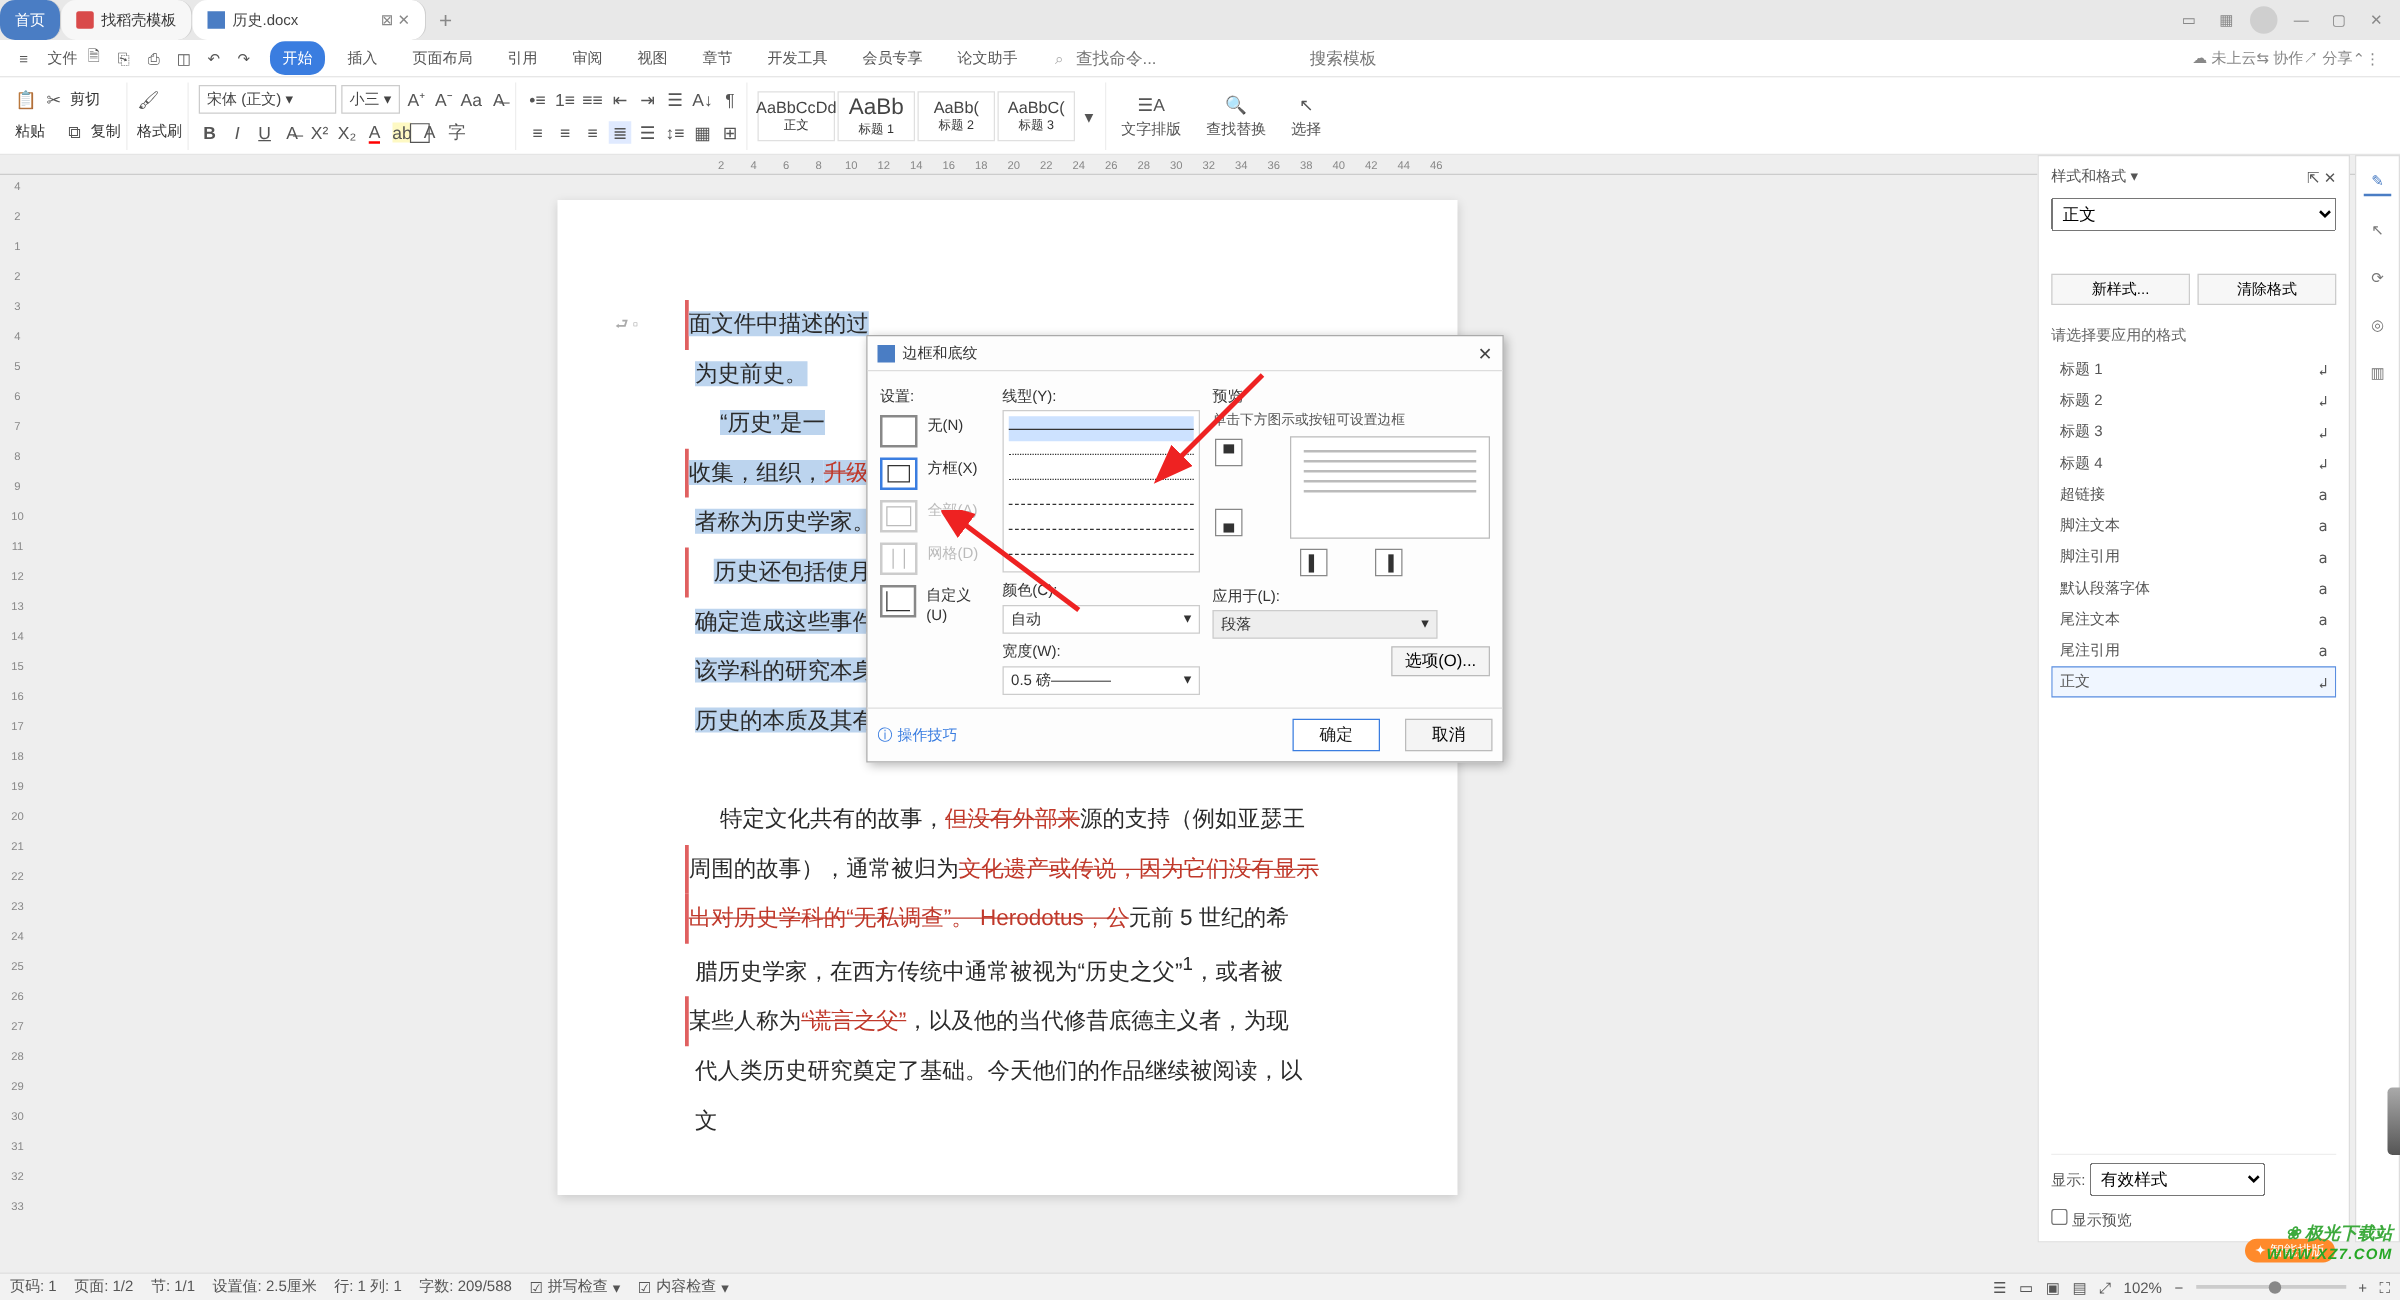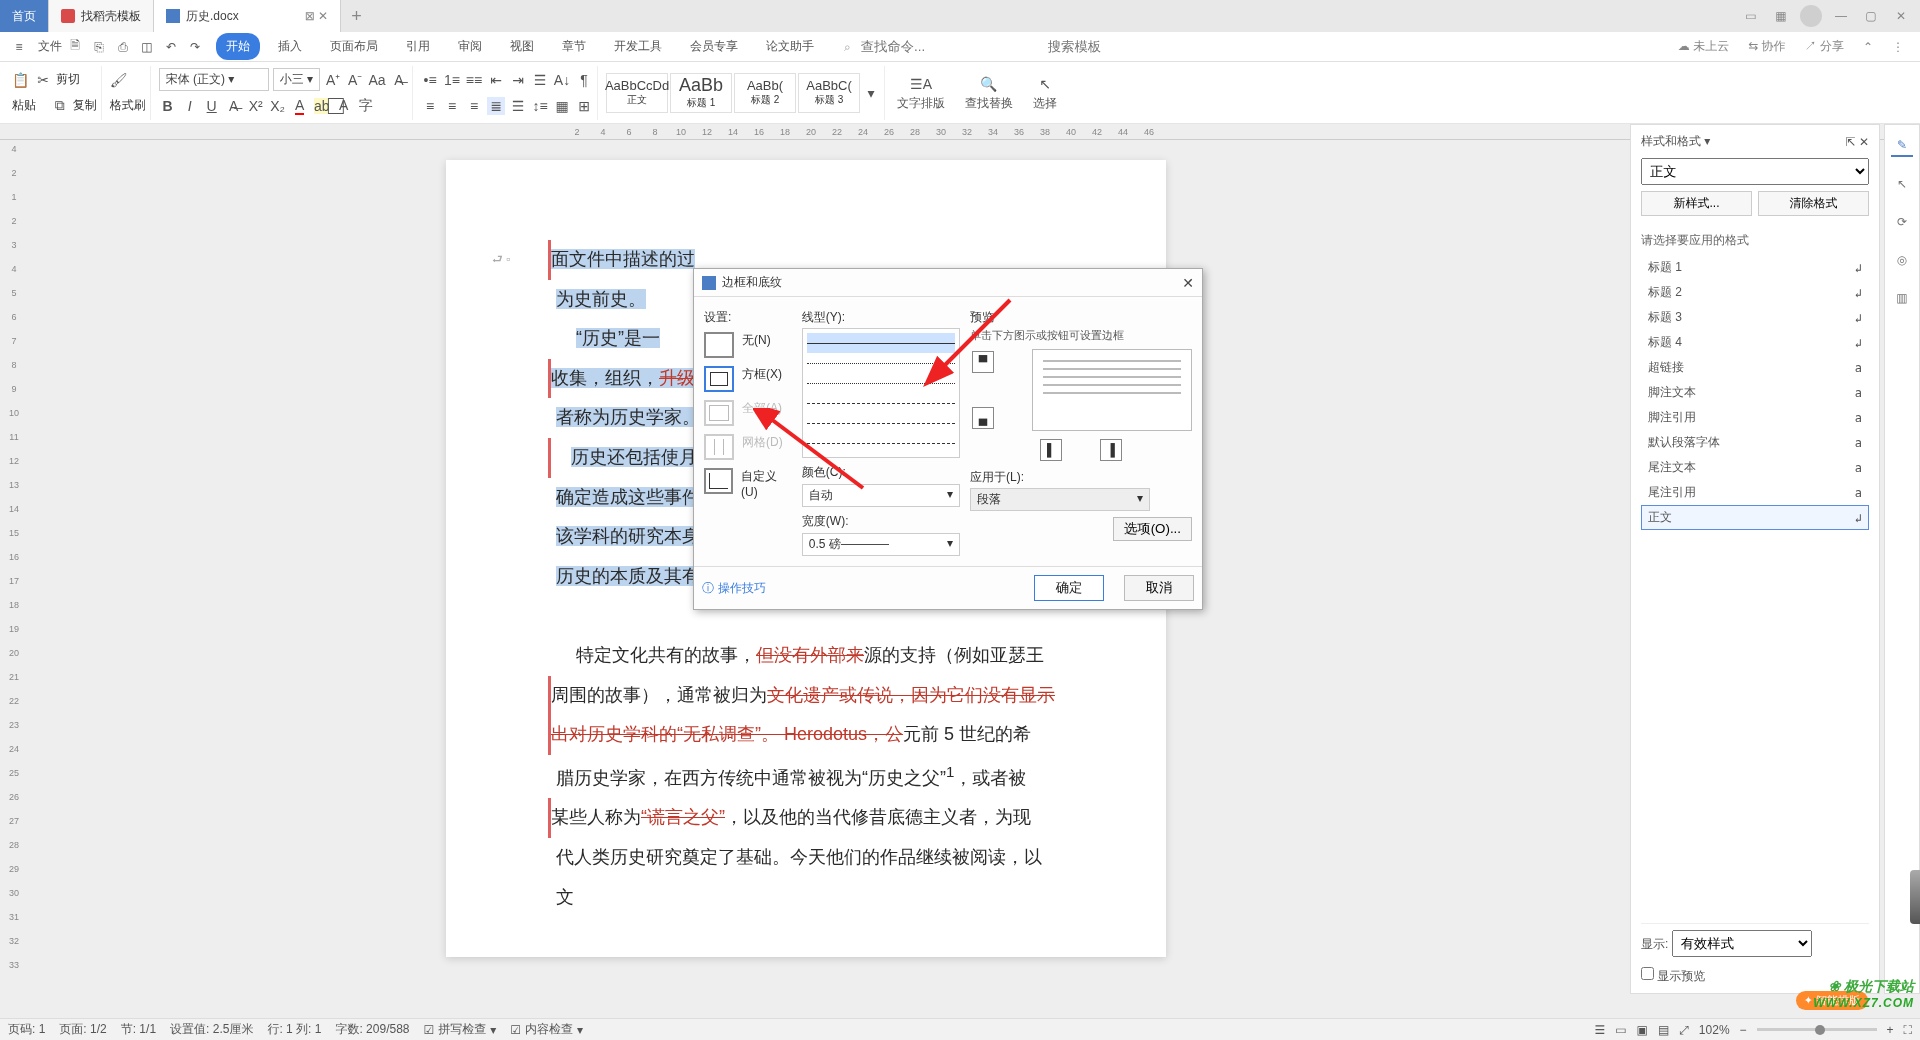--- a/index.html
+++ b/index.html
@@ -1,20 +1,20 @@
 <!DOCTYPE html>
 <html><head>
 <meta charset="utf-8">
 <style>
   * { margin: 0; padding: 0; box-sizing: border-box; font-family: "Microsoft YaHei", "SimSun", sans-serif; }
   body { width: 1920px; height: 1040px; background: #f5f5f5; position: relative; overflow: hidden; font-size: 12px; color: #333; }
   
   
   .title-bar { height: 32px; background: #e8e8e8; display: flex; align-items: stretch; position: relative; }
-  .tab { display: flex; align-items: center; padding: 0 12px; gap: 6px; border-right: 1px solid #d0d0d0; height: 100%; }
+  .tab { display: flex; align-items: center; padding: 0 12px; gap: 6px; border-right: 1px solid #d0d0d0; height: 100%; border-radius: 12px; }
   .tab.home { background: #4a7dc4; color: #fff; }
   .tab.templ { background: #f7f7f7; }
   .tab.templ .t-icon { width: 14px; height: 14px; background: #d94a4a; display: inline-block; border-radius: 2px; }
   .tab.doc { background: #fff; color: #444; }
   .tab.doc .d-icon { width: 14px; height: 14px; background: #4a7dc4; display: inline-block; }
   .tab.doc .t-close { color: #888; margin-left: 60px; cursor: pointer; }
   .tab-add { display: flex; align-items: center; padding: 0 10px; color: #888; font-size: 18px; }
   .winctrl { margin-left: auto; display: flex; align-items: center; gap: 8px; padding-right: 8px; height: 100%; }
   .winctrl span { width: 22px; height: 22px; display: inline-flex; align-items: center; justify-content: center; color: #888; }
   .winctrl span.avatar { width: 22px; height: 22px; background: #cfcfcf; border-radius: 50%; }
@@ -22,21 +22,21 @@
   
   .menu-row { height: 30px; background: #fff; display: flex; align-items: center; border-bottom: 1px solid #e0e0e0; position: relative; }
   .menu-left { display: flex; align-items: center; gap: 2px; padding-left: 8px; }
   .mico { width: 22px; height: 22px; display: inline-flex; align-items: center; justify-content: center; color: #555; }
   .file-menu { margin-left: 6px; color: #555; }
   .menu-tabs { display: flex; gap: 8px; margin-left: 10px; }
   .mtab { padding: 5px 10px; color: #555; }
   .mtab.active { background: #3a7de0; color: #fff; border-radius: 12px; }
   .search-area { margin-left: 20px; display: flex; align-items: center; gap: 10px; color: #aaa; font-size: 12px; }
   .search-area input { border: none; outline: none; background: transparent; }
-  .menu-right { margin-left: auto; display: flex; align-items: center; gap: 19px; padding-right: 16px; color: #888; }
+  .menu-right { margin-left: auto; display: flex; align-items: center; gap: 0; padding-right: 16px; color: #888; }
   
   .toolbar { height: 62px; background: #fff; display: flex; align-items: center; padding-left: 8px; border-bottom: 1px solid #e5e5e5; gap: 4px; position: relative; }
   .tb-group { display: flex; flex-direction: column; gap: 2px; padding: 2px 4px; border-right: 1px solid #eee; height: 54px; }
   .tb-stack { display: flex; gap: 4px; align-items: center; height: 26px; }
   .ico { width: 18px; height: 18px; display: inline-flex; align-items: center; justify-content: center; color: #555; font-size: 14px; }
   .font-combo { border: 1px solid #ccc; padding: 2px 6px; font-size: 12px; color: #444; background: #fff; }
   .style-box { width: 62px; height: 40px; border: 1px solid #e0e0e0; display: flex; flex-direction: column; align-items: center; justify-content: center; font-size: 10px; }
   .style-box .prev { font-size: 13px; color: #444; }
   .style-box.bigger .prev { font-size: 18px; }
   .tb-sidebtn { display:flex; flex-direction:column; align-items:center; font-size:12px; color:#555; padding:0 8px; }
@@ -54,21 +54,21 @@
   .page { width: 720px; background:#fff; margin-left: 418px; margin-top: 20px; box-shadow: 0 2px 8px rgba(0,0,0,0.15); padding: 80px 110px 40px 110px; position: relative; font-family:"SimSun"; font-size: 18px; line-height: 2.2; color: #2a2a2a; }
   .sel { background: #bcd4ee; }
   .redline { border-left: 3px solid #e06060; padding-left: -3px; margin-left:-8px; }
   .strike { text-decoration: line-through; color:#c0392b; }
   .glyph { position:absolute; left:46px; top:86px; color:#aaa; font-size:12px; }
   
   
   .styles-panel { position: absolute; right: 40px; top: 124px; width: 250px; height: 870px; background:#fff; border:1px solid #ddd; display:flex; flex-direction:column; padding: 8px 10px; font-size:12px; color:#555;}
   .styles-panel .title { display:flex; justify-content:space-between; align-items:center; margin-bottom:8px; }
   .styles-panel select { width:100%; padding:4px; margin-bottom:6px; }
-  .styles-panel .btnrow { display:flex; gap:6px; margin-bottom:10px; }
+  .styles-panel .btnrow { display:flex; gap:6px; margin-bottom:10px;margin-top:28px; }
   .styles-panel .btnrow button { flex:1; padding:3px 0; border:1px solid #ccc; background:#f7f7f7; font-size:12px;}
   .styles-panel .hdr { margin: 6px 0; color:#666; }
   .styles-panel .slist { flex:1; overflow:auto; }
   .styles-panel .sitem { display:flex; justify-content:space-between; align-items:center; padding:3px 6px; border:1px solid transparent;}
   .styles-panel .sitem.sel { border:1px solid #5a8de0; background:#f0f6ff;}
   .styles-panel .sym { font-family: monospace; }
   .styles-panel .footer { margin-top:auto; border-top:1px solid #eee; padding-top:6px;}
   .styles-panel .footer select { width:140px;}
   .styles-panel .footer label { margin-top:4px; display:block;}
   

